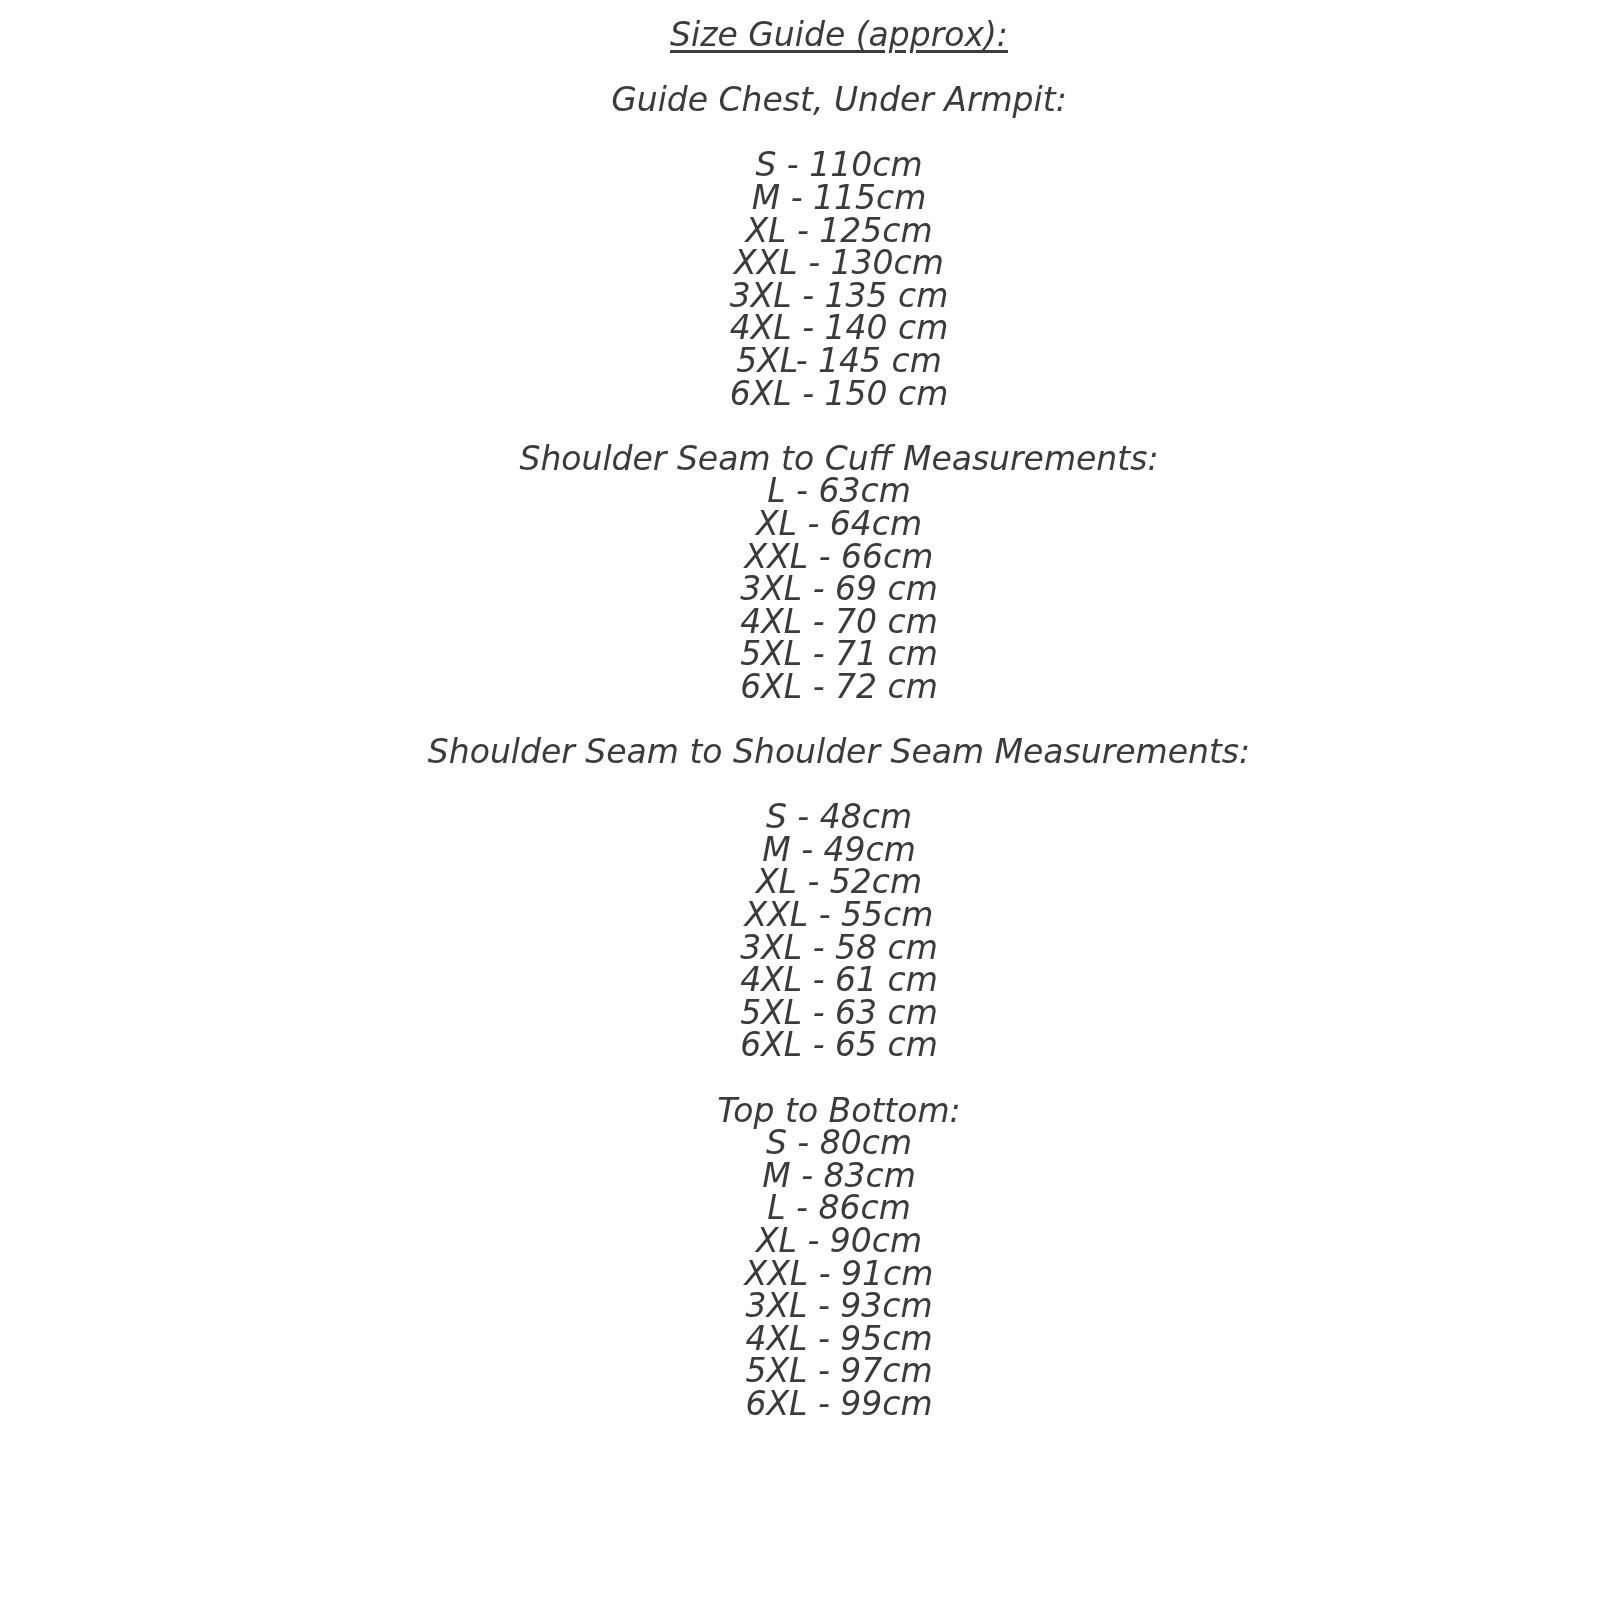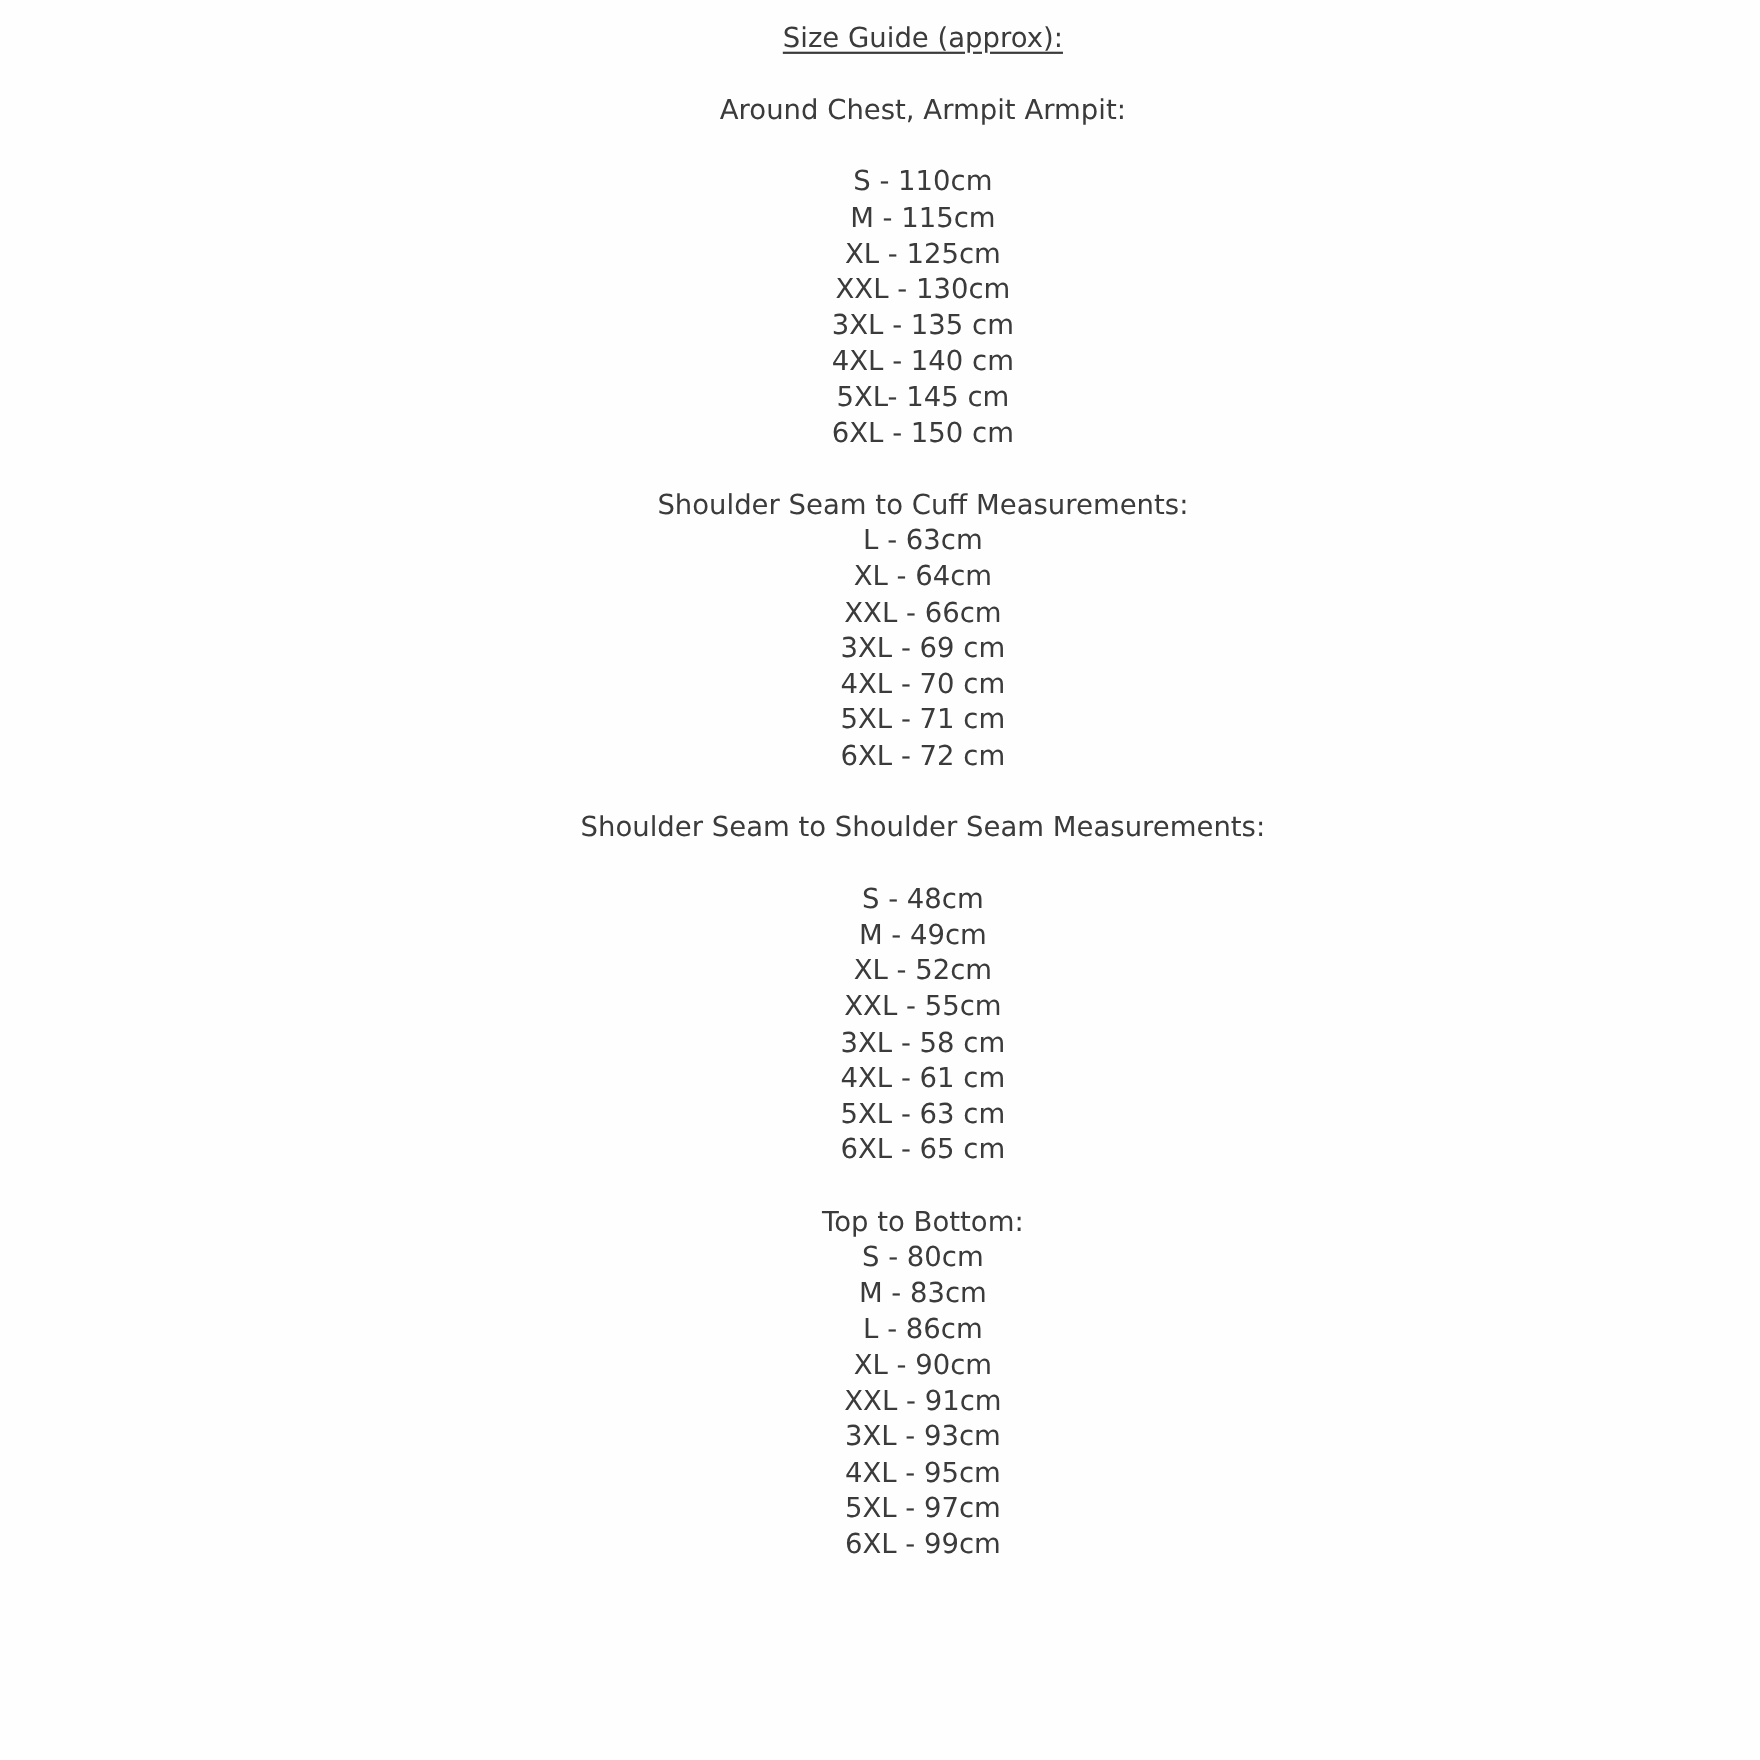--- a/index.html
+++ b/index.html
@@ -10,23 +10,24 @@
     background: #fefefe;
     overflow: hidden;
   }
   .content {
     position: absolute;
     top: 19px;
     left: 78px;
     right: 0;
     text-align: center;
     font-family: "DejaVu Sans", sans-serif;
-    font-size: 25px;
+    font-size: 33px;
     line-height: 32.6px;
     color: #3b3b3b;
+    font-style: italic;
     -webkit-font-smoothing: antialiased;
   }
   .line {
     height: 32.6px;
     white-space: pre;
   }
   .spacer {
     height: 32.6px;
   }
   .title {
@@ -36,21 +37,21 @@
 </style>
 </head>
 <body>
 
 <div class="content">
 
   <div class="line title">Size Guide (approx):</div>
   <div class="spacer"></div>
 
   <section>
-    <div class="line heading">Around Chest, Armpit Armpit:</div>
+    <div class="line heading">Guide Chest, Under Armpit:</div>
     <div class="spacer"></div>
     <div class="line item">S - 110cm</div>
     <div class="line item">M - 115cm</div>
     <div class="line item">XL - 125cm</div>
     <div class="line item">XXL - 130cm</div>
     <div class="line item">3XL - 135 cm</div>
     <div class="line item">4XL - 140 cm</div>
     <div class="line item">5XL- 145 cm</div>
     <div class="line item">6XL - 150 cm</div>
   </section>

